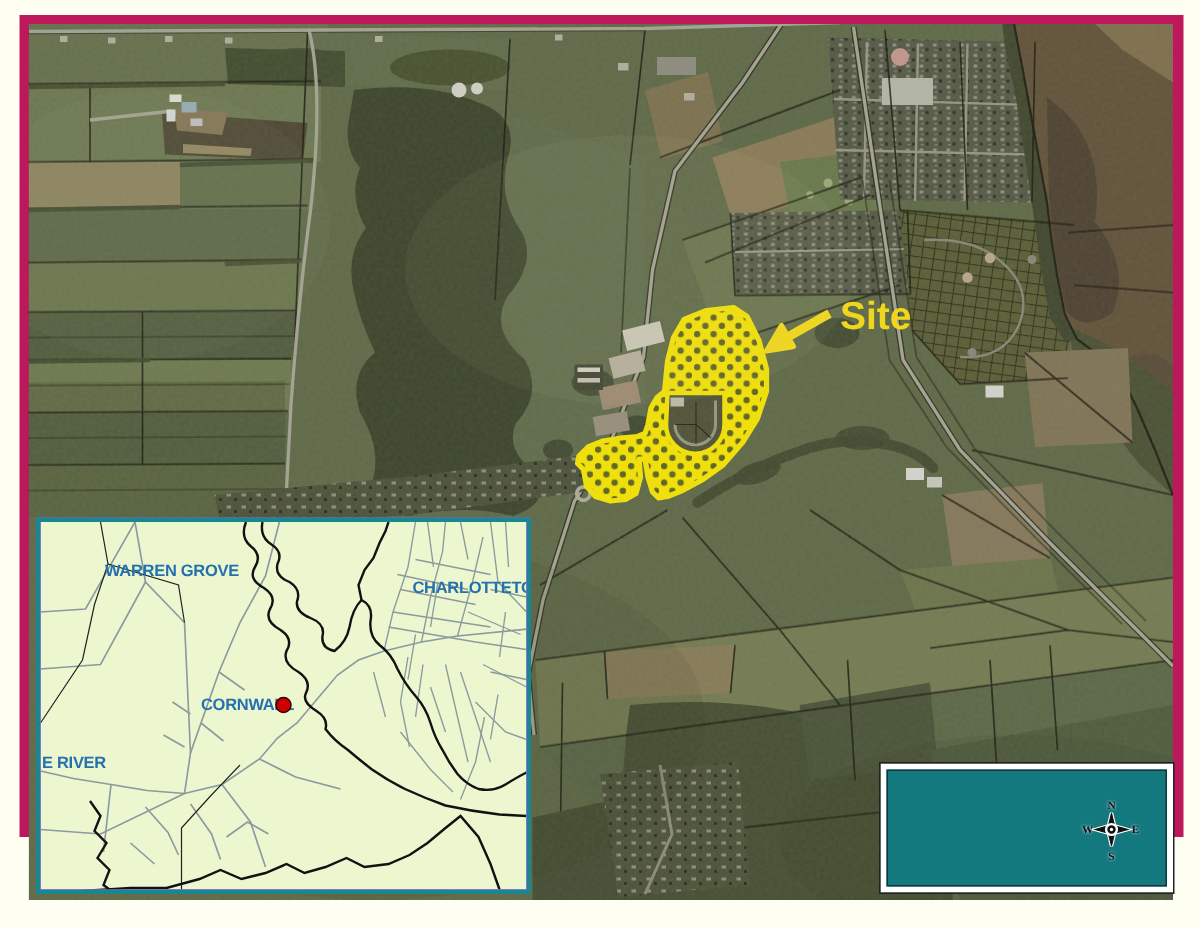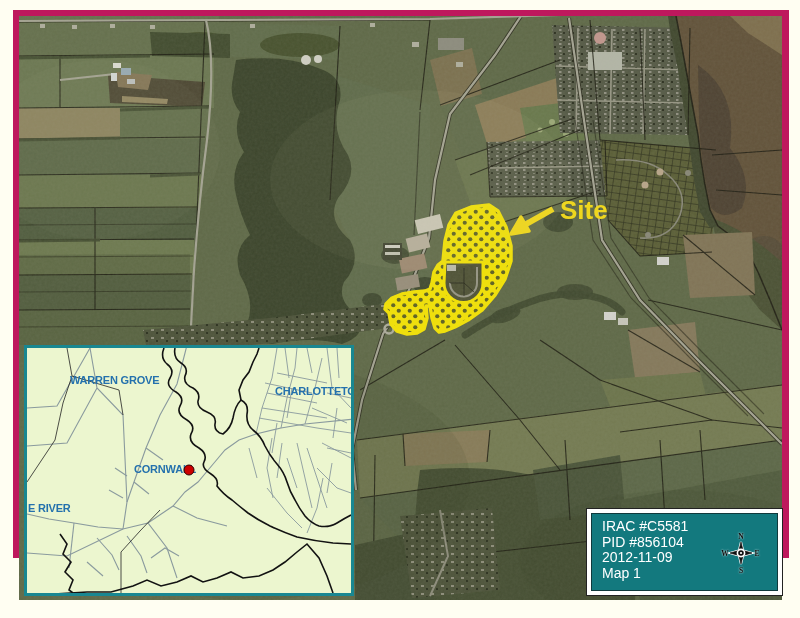--- a/index.html
+++ b/index.html
@@ -347,21 +347,20 @@
 <text x="248" y="47">CHARLOTTETOWN</text>
 <text x="107" y="125">CORNWALL</text>
 <text x="1" y="164">E RIVER</text>
 </g>
 <circle cx="162" cy="122" r="5" fill="#cc0000" stroke="#330000" stroke-width="1"></circle>
 </svg>
 </div>
 
 <div id="ibox">
 <div class="inner"></div>
-<div class="txt">IRAC #C5581<br>PID #856104<br>2012-11-09<br>Map 1</div>
 <svg width="44" height="48" viewBox="0 0 44 48" style="position:absolute;left:128px;top:16px">
 <g stroke="#fff" stroke-width="2.2" fill="#111">
 <path d="M22,13 L24.2,22 L22,20.8 L19.8,22 Z"></path>
 <path d="M22,35 L24.2,26 L22,27.2 L19.8,26 Z"></path>
 <path d="M11,24 L19,21.8 L17.8,24 L19,26.2 Z"></path>
 <path d="M33,24 L25,21.8 L26.2,24 L25,26.2 Z"></path>
 </g>
 <g stroke="#111" stroke-width="0.7" fill="#111">
 <path d="M22,13 L24.2,22 L22,20.8 L19.8,22 Z"></path>
 <path d="M22,35 L24.2,26 L22,27.2 L19.8,26 Z"></path>

